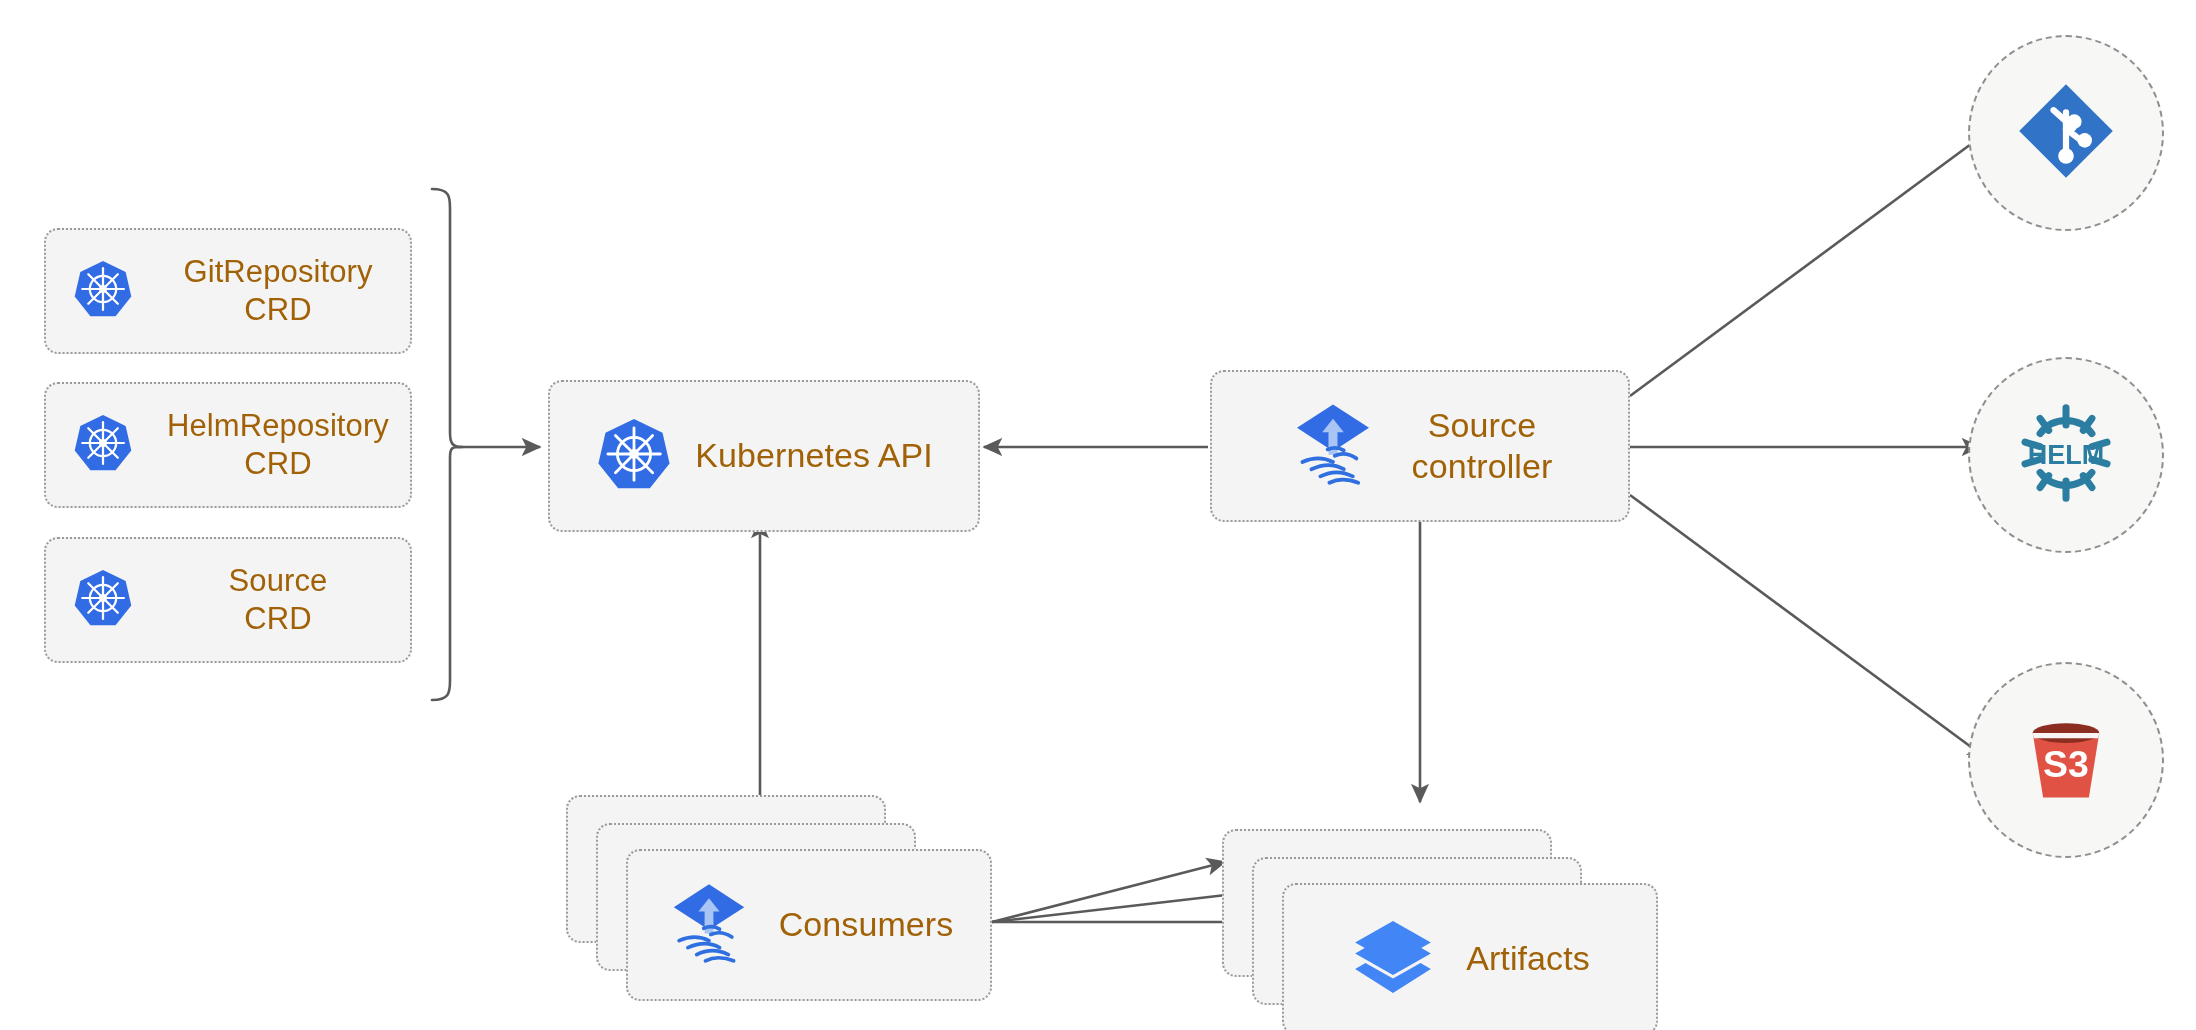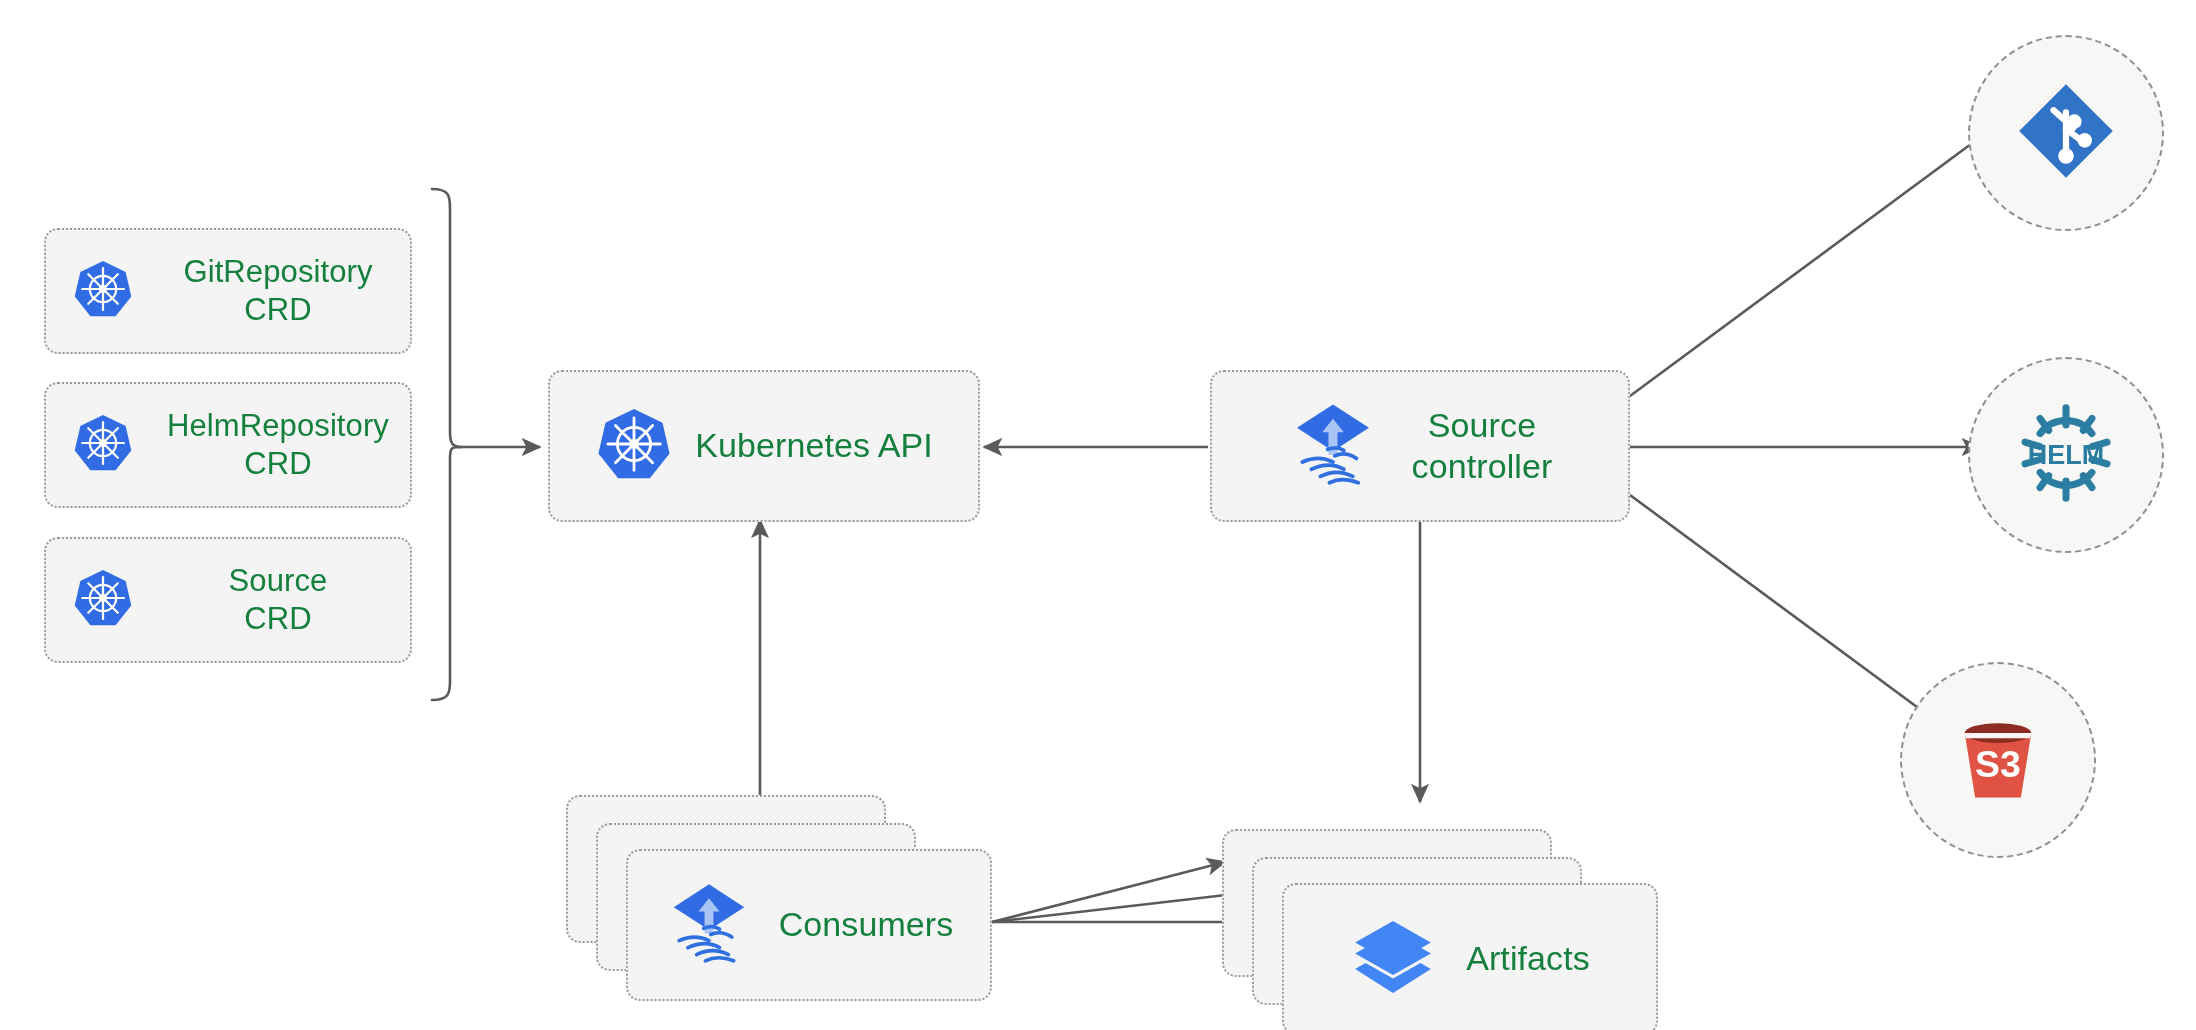--- a/index.html
+++ b/index.html
@@ -43,21 +43,21 @@
     inset: 0;
     display: flex;
     align-items: center;
     justify-content: center;
     gap: 18px;
     padding: 0 14px;
     box-sizing: border-box;
   }
   .node-label {
     font-size: 31px;
-    color: #15803d;
+    color: #a16207;
     line-height: 1.22;
     text-align: center;
     white-space: pre-line;
     letter-spacing: 0.1px;
   }
 
   
   .crd .node-inner { justify-content: flex-start; gap: 26px; padding-left: 26px; }
   .crd .node-label { flex: 1; text-align: center; }
 
@@ -216,21 +216,21 @@
             <line x1="41.6" y1="22.5" x2="34.9" y2="29.2"></line>
             <line x1="29.2" y1="34.9" x2="22.5" y2="41.6"></line>
           </g>
         </svg>
       </span>
       <span class="node-label">Source
 CRD</span>
     </div>
   </div>
 
-  <div class="node" style="left:548px; top:370px; width:432px; height:152px;">
+  <div class="node" style="left:548px; top:380px; width:432px; height:152px;">
     <div class="node-inner" style="gap:22px;">
       <span class="icon">
         <svg width="78" height="78" viewBox="0 0 64 64">
           <path d="M32 3.2 L55.4 14.5 L61.2 39.8 L45 60 L19 60 L2.8 39.8 L8.6 14.5 Z" fill="#326ce5"></path>
           <g fill="none" stroke="#ffffff" stroke-width="2.3" stroke-linecap="round">
             <circle cx="32" cy="32" r="13.6"></circle>
             <circle cx="32" cy="32" r="4.1" fill="#ffffff" stroke="none"></circle>
             <line x1="32" y1="10.5" x2="32" y2="18.6"></line>
             <line x1="32" y1="45.6" x2="32" y2="53.6"></line>
             <line x1="10.6" y1="32" x2="18.5" y2="32"></line>
@@ -306,21 +306,21 @@
           <line x1="12" y1="40" x2="26" y2="44"></line>
           <line x1="88" y1="40" x2="74" y2="44"></line>
           <line x1="12" y1="60" x2="26" y2="56"></line>
           <line x1="88" y1="60" x2="74" y2="56"></line>
         </g>
         <text x="50" y="60" text-anchor="middle" font-family="Liberation Sans, sans-serif" font-size="25" font-weight="bold" fill="#2b7ea1">HELM</text>
       </svg>
     </span>
   </div>
 
-  <div class="circle-node" style="left:1900px; top:662px; width:196px; height:196px;text-decoration:underline;">
+  <div class="circle-node" style="left:1968px; top:662px; width:196px; height:196px;text-decoration:underline;">
     <span class="icon">
       <svg width="104" height="104" viewBox="0 0 100 100">
         <path d="M18 26 L82 26 L72 88 L28 88 Z" fill="#e05243"></path>
         <ellipse cx="50" cy="26" rx="32" ry="9.5" fill="#8c2d22"></ellipse>
         <ellipse cx="50" cy="22" rx="32" ry="9.5" fill="#f2f0ee" opacity="0"></ellipse>
         <path d="M18 26 L82 26 L81 31 L19 31 Z" fill="#ffffff" opacity="0.95"></path>
         <text x="50" y="68" text-anchor="middle" font-family="Liberation Sans, sans-serif" font-size="36" font-weight="bold" fill="#ffffff">S3</text>
       </svg>
     </span>
   </div>

